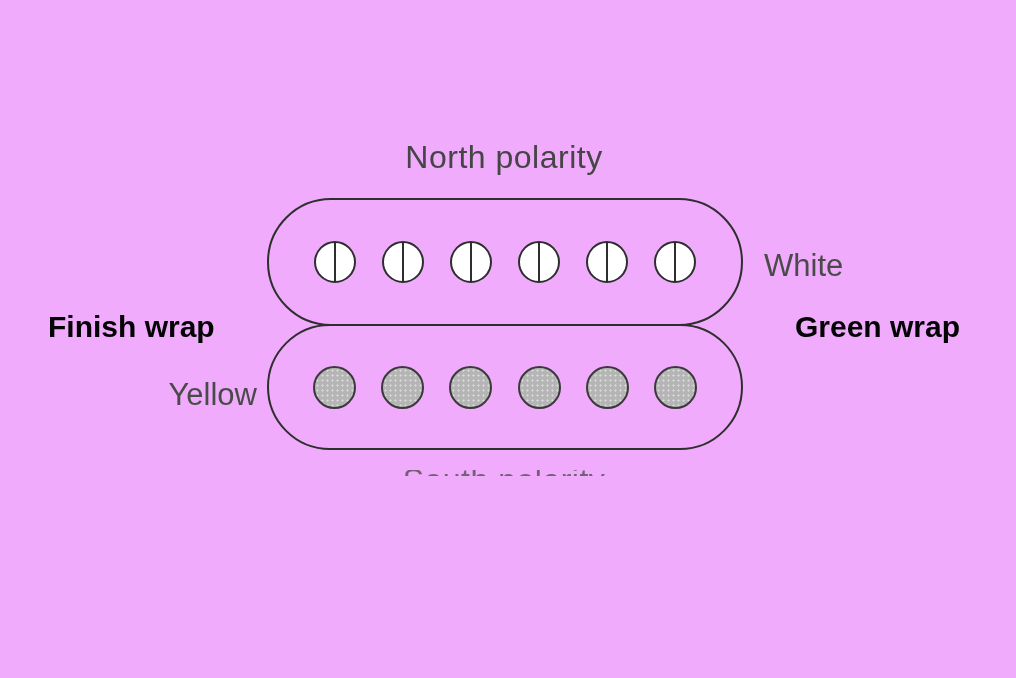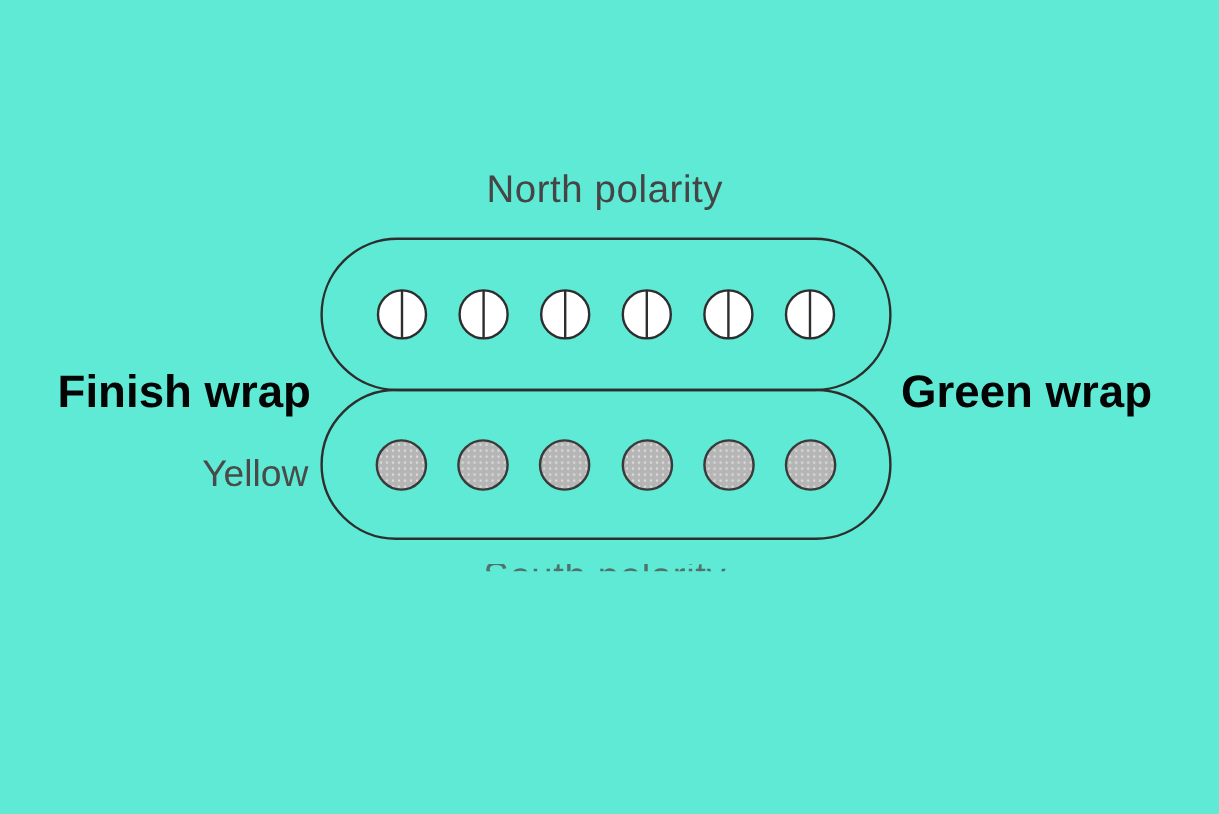--- a/index.html
+++ b/index.html
@@ -5,21 +5,21 @@
   html, body { margin: 0; padding: 0; }
   body {
     width: 1016px; height: 678px;
     background: #ffffff;
     font-family: "Liberation Sans", sans-serif;
   }
   .stage {
     position: relative;
     width: 1016px; height: 678px;
     overflow: hidden;
-    background: #5eead4;
+    background: #f0abfc;
   }
 
   
   .polarity-title {
     position: absolute;
     width: 300px;
     text-align: center;
     font-size: 32px;
     line-height: 40px;
     color: #454545;
@@ -101,37 +101,38 @@
     white-space: nowrap;
   }
   .wire-label.align-right { text-align: right; width: 220px; }
   .label-green  { right: 759px; top: 245px; }
   .label-white  { left: 764px;  top: 246px; }
   .label-yellow { right: 759px; top: 375px; }
   .label-brown  { left: 764px;  top: 375px; }
 
   .wrap-label {
     position: absolute;
-    font-size: 38px;
+    font-size: 30px;
     line-height: 40px;
     font-weight: bold;
     color: #040404;
     white-space: nowrap;
   }
   .wrap-finish { left: 48px; top: 307px; }
   .wrap-start  { right: 56px; top: 307px; text-align: right; }
 </style>
 </head>
 <body>
 
 <div class="stage">
 
   <div class="polarity-title north-title">North polarity</div>
 
 
+  <div class="wire-label label-white">White</div>
 
   <div class="wrap-label wrap-finish">Finish wrap</div>
 
   <div class="wrap-label wrap-start">Green wrap</div>
 
   <div class="wire-label align-right label-yellow">Yellow</div>
 
 
   <div class="bobbin north">
       <div class="pole screw"></div>

